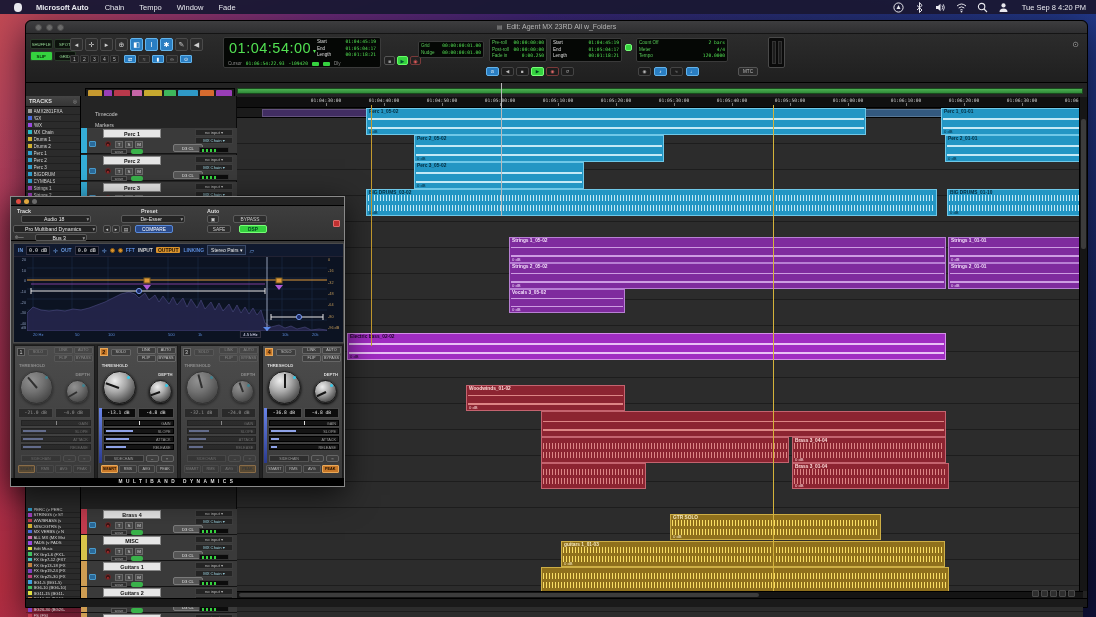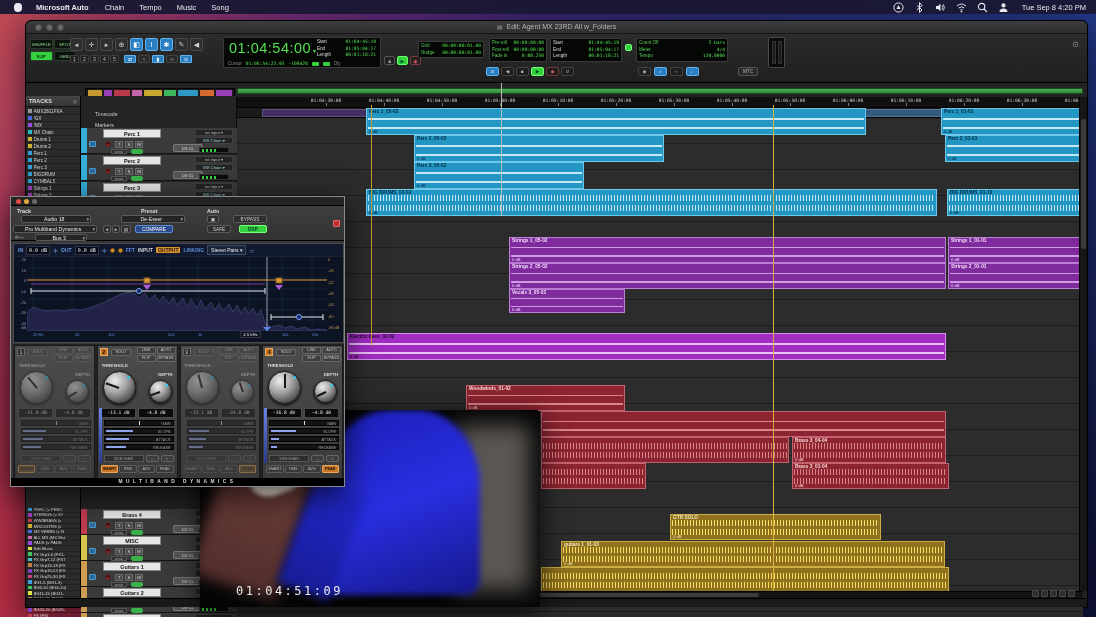--- a/index.html
+++ b/index.html
@@ -847,28 +847,20 @@
         <i></i>
           <i></i>
           <i></i>
           <i></i>
           <i></i>
       </div>
       <div class="botbar"></div>
     </div>
   </div>
 
-  <div class="video-window">
-    <div class="blob" style="left:10px;top:30px;width:90px;height:150px;background:linear-gradient(#7a4640,#55302e);transform:rotate(18deg);filter:blur(7px);opacity:.95;"></div>
-    <div class="blob" style="left:255px;top:15px;width:75px;height:165px;background:#b0a89e;opacity:.5;filter:blur(11px);"></div>
-    <div class="blob" style="left:120px;top:0px;width:160px;height:185px;background:linear-gradient(160deg,#1b1fb8,#2a2ee0 50%,#15188a);border-radius:45% 40% 8% 8%;filter:blur(3px);"></div>
-    <div class="blob" style="left:95px;top:70px;width:55px;height:115px;background:linear-gradient(#2228cc,#181c96);transform:rotate(20deg);filter:blur(4px);"></div>
-    <div class="blob" style="left:48px;top:42px;width:55px;height:42px;background:#eee4d8;transform:rotate(-20deg);border-radius:40%;filter:blur(2px);"></div>
-    <div class="vtc">01:04:51:09</div>
-  </div>
 
   <div class="plugin-window">
     <div class="ptitle">
       <span class="pdot" style="left:5px;background:#e24b41"></span>
       <span class="pdot" style="left:13px;background:#e0a73e"></span>
       <span class="pdot" style="left:21px;background:#6a6a6a"></span>
     </div>
     <div class="phead">
       <span class="plab" style="left:6px;top:2px">Track</span>
       <span class="plab" style="left:130px;top:2px">Preset</span>
@@ -1191,22 +1183,22 @@
       </div>
     <div class="pfoot">MULTIBAND DYNAMICS</div>
   </div>
 
   <div class="menubar">
     <span class="apple"></span>
     <span class="appname">Microsoft Auto</span>
     <span style="display:flex">
         <span class="mitem">Chain</span>
         <span class="mitem">Tempo</span>
-        <span class="mitem">Music</span>
-        <span class="mitem">Song</span>
+        <span class="mitem">Window</span>
+        <span class="mitem">Fade</span>
       </span>
     <span class="mbspacer"></span>
     <span class="sticon">
         <svg viewBox="0 0 11 11">
           <circle cx="5.5" cy="5.5" r="4.6" fill="none" stroke="#e8e8ee" stroke-width="1"></circle>
           <path d="M5.5 3 L7.5 7 L3.5 7 Z" fill="#e8e8ee"></path>
         </svg>
       </span>
     <span class="sticon">
         <svg viewBox="0 0 11 11">

